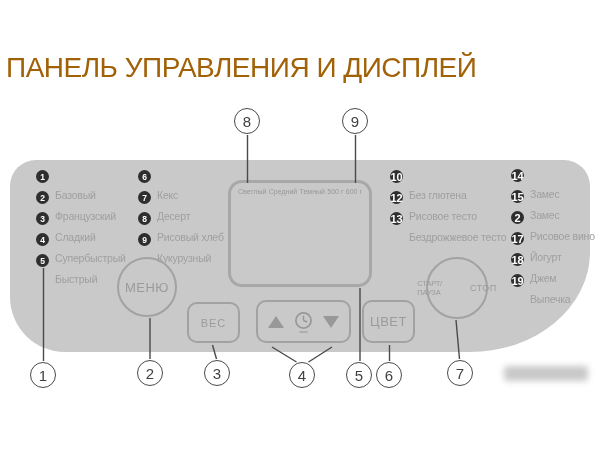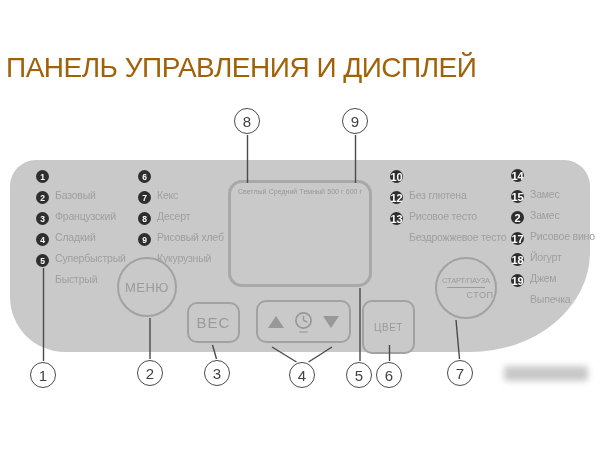--- a/index.html
+++ b/index.html
@@ -18,24 +18,24 @@
   .plabel{font-size:10.5px;color:#9f9f9f;white-space:nowrap;letter-spacing:-0.2px;margin-top:36px;}
   .display{position:absolute;left:228px;top:180px;width:144px;height:107px;box-sizing:border-box;
            border:3px solid #a8a8a8;border-radius:14px;}
   .display-labels{display:flex;justify-content:space-between;padding:5px 7px 0 7px;}
   .display-labels span{font-size:7px;color:#989898;white-space:nowrap;}
   .btn{position:absolute;box-sizing:border-box;border:2px solid #a2a2a2;color:#9b9b9b;
        display:flex;align-items:center;justify-content:center;background:transparent;}
   .btn-round{border-radius:50%;}
   .btn-rect{border-radius:10px;}
   .btn-menu{left:117px;top:257px;width:60px;height:60px;font-size:13px;letter-spacing:0.5px;}
-  .btn-ves{left:187px;top:302px;width:53px;height:41px;font-size:15px;letter-spacing:1px;}
+  .btn-ves{left:187px;top:302px;width:53px;height:41px;font-size:11px;letter-spacing:1px;}
   .btn-timer{left:256px;top:300px;width:95px;height:43px;gap:10px;}
-  .btn-cvet{left:362px;top:300px;width:53px;height:54px;font-size:10px;letter-spacing:0.5px;}
-  .btn-start{left:435px;top:257px;width:62px;height:62px;flex-direction:column;}
+  .btn-cvet{left:362px;top:300px;width:53px;height:43px;font-size:13px;letter-spacing:0.5px;}
+  .btn-start{left:426px;top:257px;width:62px;height:62px;}
   .start-top{font-size:7.5px;letter-spacing:-0.2px;}
   .start-divider{width:38px;height:1px;background:#9b9b9b;margin:2px 0;}
   .start-bottom{font-size:9px;letter-spacing:0.5px;margin-left:28px;}
   .tri-up{width:0;height:0;border-left:8px solid transparent;border-right:8px solid transparent;
           border-bottom:12px solid #989898;}
   .tri-down{width:0;height:0;border-left:8px solid transparent;border-right:8px solid transparent;
             border-top:12px solid #989898;}
   .clock-wrap{display:flex;flex-direction:column;align-items:center;}
   .clock-sub{width:9px;height:2px;background:#aeaeae;border-radius:1px;margin-top:1px;}
   .callout{position:absolute;width:26px;height:26px;border:1.5px solid #4a4a4a;border-radius:50%;

